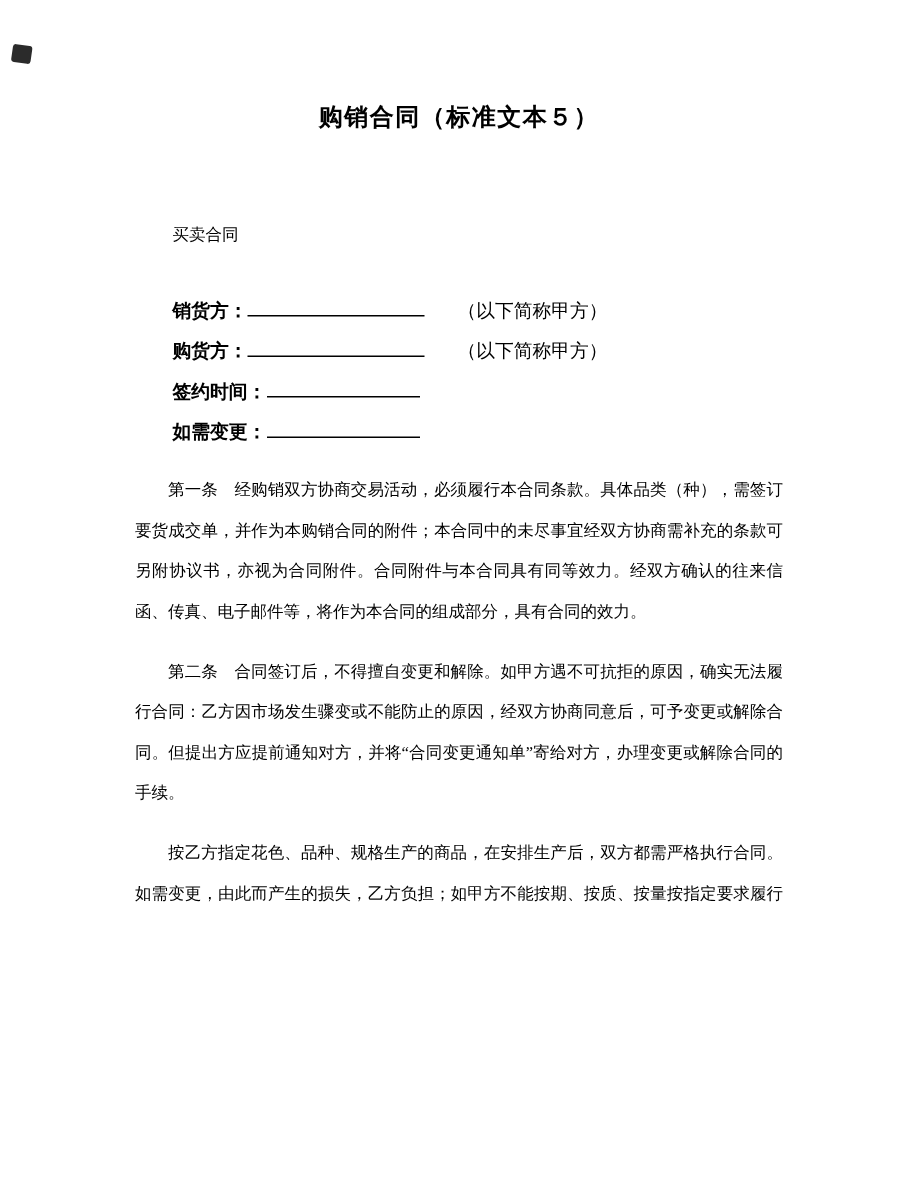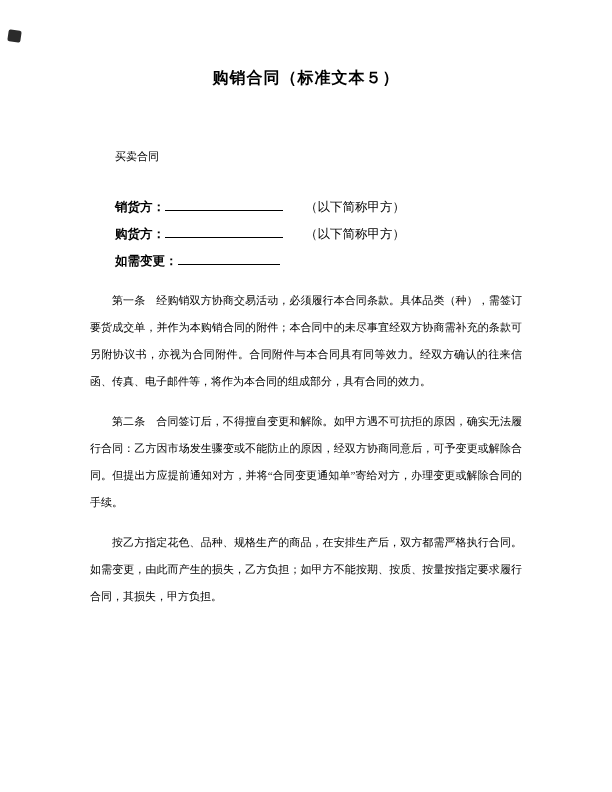--- a/index.html
+++ b/index.html
@@ -85,20 +85,23 @@
   <div class="subtitle">买卖合同</div>
 
   <div class="fields">
     <div class="field-row">
       <span class="field-label">销货方：</span><span class="blank blank-wide"></span><span class="field-suffix">（以下简称甲方）</span>
     </div>
     <div class="field-row">
       <span class="field-label">购货方：</span><span class="blank blank-wide"></span><span class="field-suffix">（以下简称甲方）</span>
     </div>
     <div class="field-row">
+      <span class="field-label">签约时间：</span><span class="blank blank-narrow"></span><span class="field-suffix"></span>
+    </div>
+    <div class="field-row">
       <span class="field-label">如需变更：</span><span class="blank blank-narrow"></span><span class="field-suffix"></span>
     </div>
   </div>
 
   <div class="paragraphs">
     <p>第一条　经购销双方协商交易活动，必须履行本合同条款。具体品类（种），需签订要货成交单，并作为本购销合同的附件；本合同中的未尽事宜经双方协商需补充的条款可另附协议书，亦视为合同附件。合同附件与本合同具有同等效力。经双方确认的往来信函、传真、电子邮件等，将作为本合同的组成部分，具有合同的效力。</p>
     <p>第二条　合同签订后，不得擅自变更和解除。如甲方遇不可抗拒的原因，确实无法履行合同：乙方因市场发生骤变或不能防止的原因，经双方协商同意后，可予变更或解除合同。但提出方应提前通知对方，并将“合同变更通知单”寄给对方，办理变更或解除合同的手续。</p>
     <p>按乙方指定花色、品种、规格生产的商品，在安排生产后，双方都需严格执行合同。如需变更，由此而产生的损失，乙方负担；如甲方不能按期、按质、按量按指定要求履行合同，其损失，甲方负担。</p>
   </div>
 

